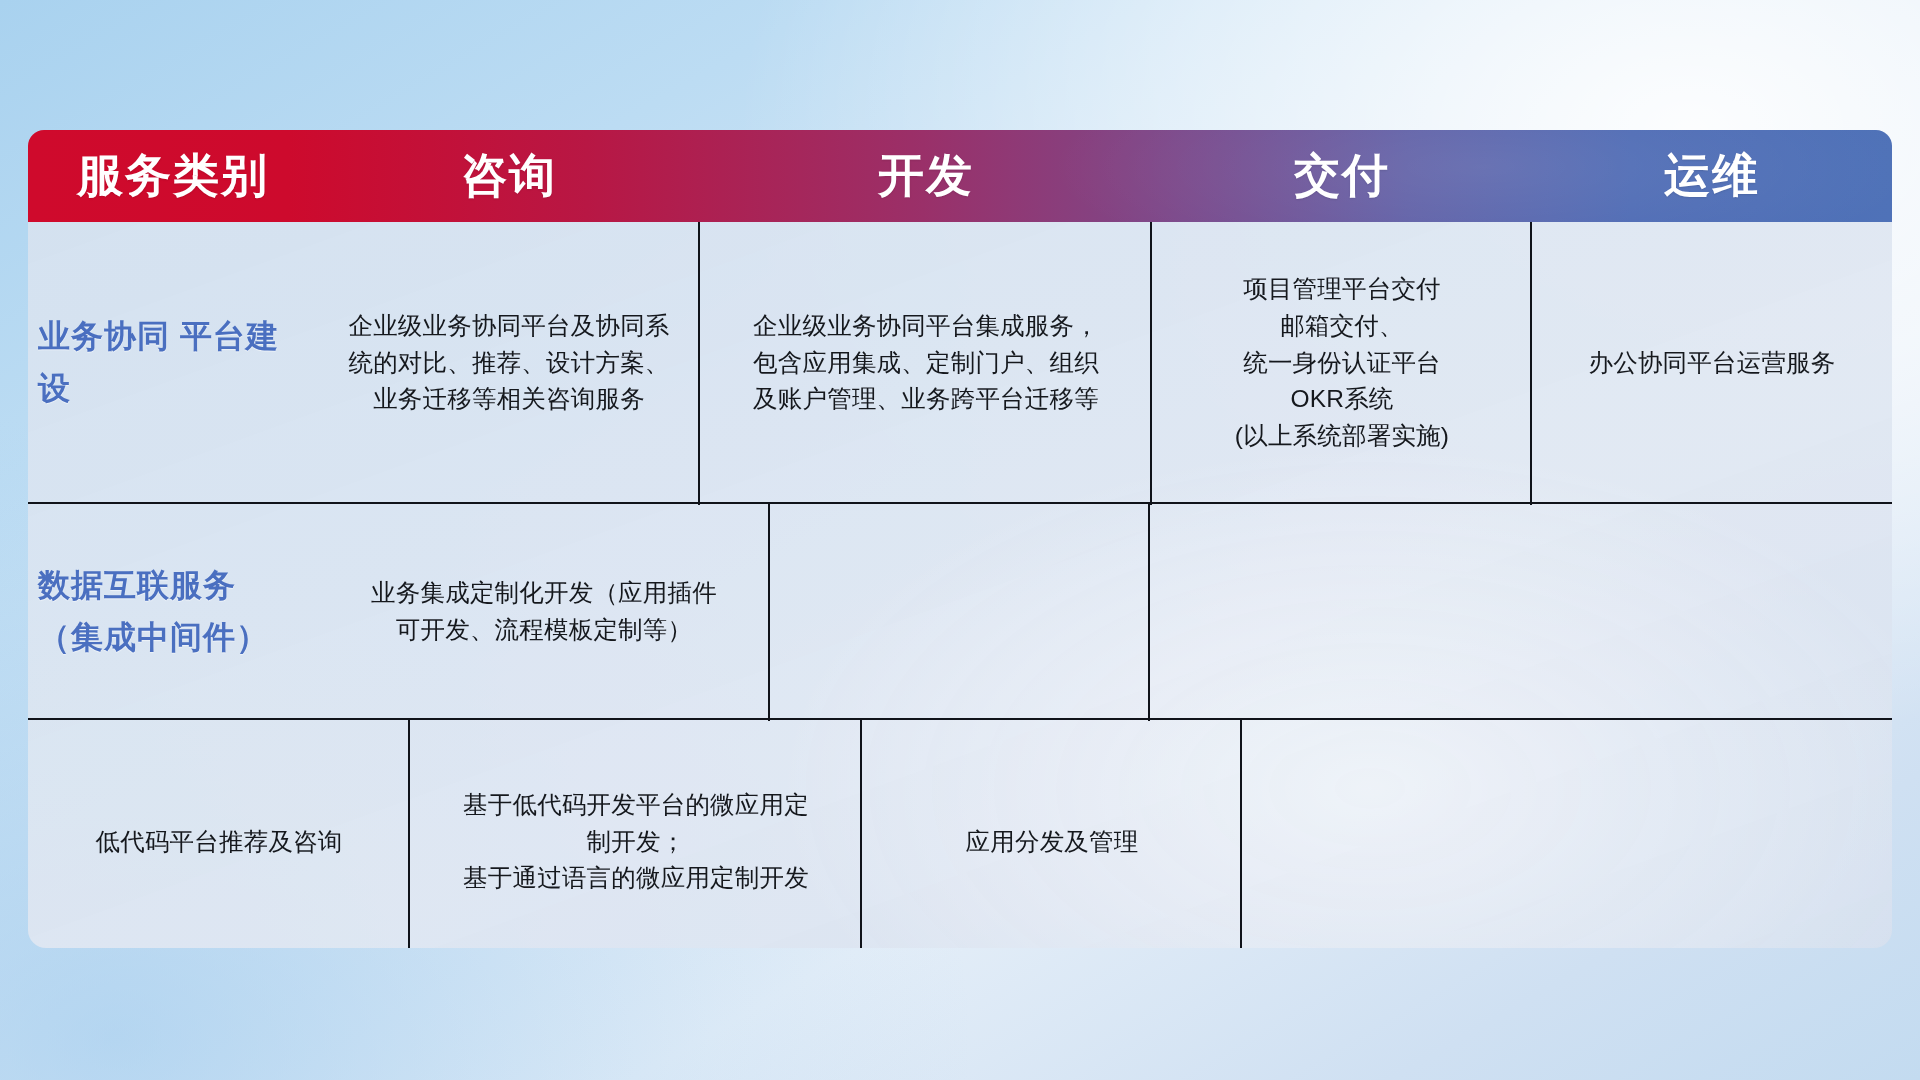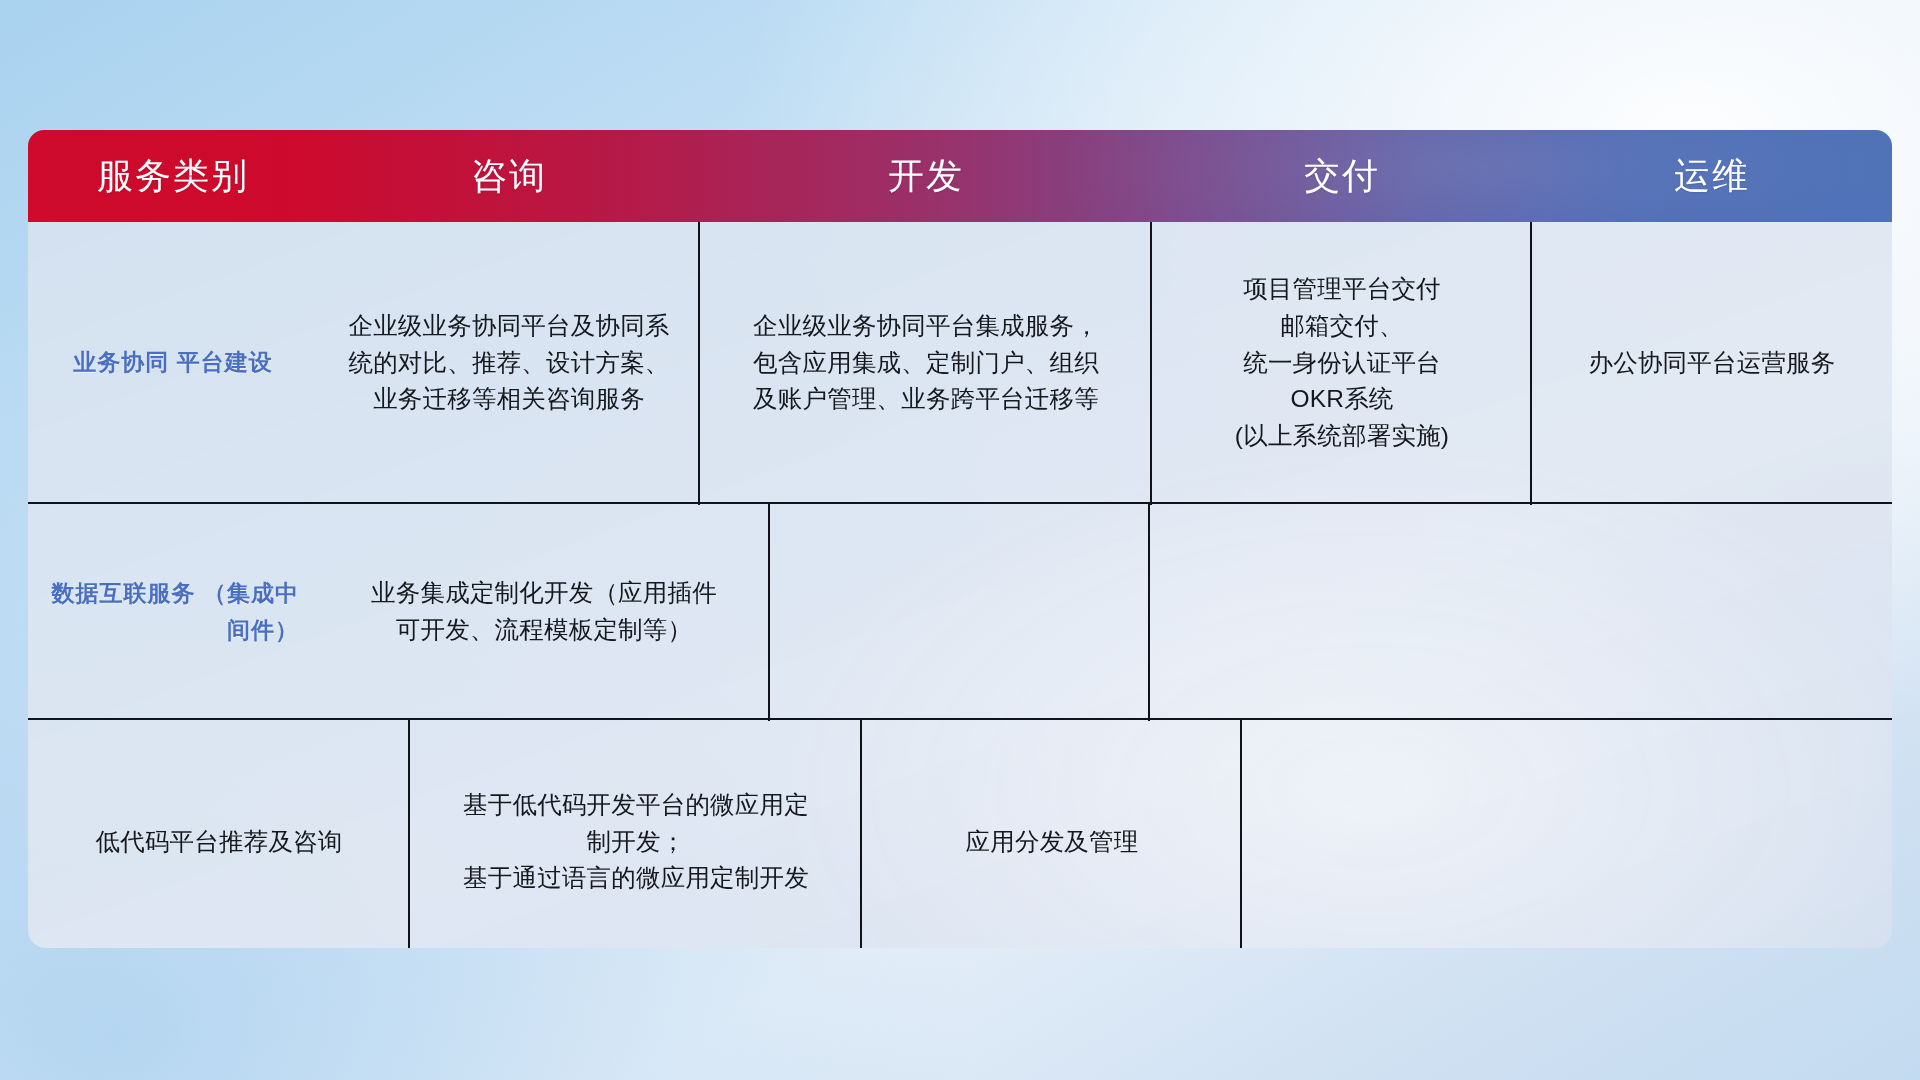--- a/index.html
+++ b/index.html
@@ -56,22 +56,22 @@
     inset: 0;
     background: radial-gradient(ellipse 620px 160px at 78% 40%, rgba(255,255,255,0.10) 0%, rgba(255,255,255,0) 70%);
     pointer-events: none;
   }
 
   .th {
     display: flex;
     align-items: center;
     justify-content: center;
     color: #ffffff;
-    font-size: 36px;
-    font-weight: 400;
+    font-size: 46px;
+    font-weight: 700;
     letter-spacing: 2px;
     position: relative;
     z-index: 1;
     text-shadow: 0 1px 2px rgba(0,0,0,0.10);
   }
 
   
   .table-body {
     position: relative;
     height: 726px;
@@ -98,21 +98,21 @@
     right: 0;
     bottom: 0;
     height: 2px;
     background: #10131a;
   }
 
   .td {
     display: flex;
     align-items: center;
     justify-content: center;
-    padding: 0 19px;
+    padding: 0 10px;
     box-sizing: border-box;
     position: relative;
     border-radius: 23px;
   }
 
   
   .c0 { width: 290px; }
   .c1 { width: 382px; }
   .c2 { width: 452px; }
   .c3 { width: 380px; }
@@ -124,24 +124,24 @@
     position: absolute;
     right: 0;
     top: -1px;
     bottom: -1px;
     width: 2px;
     background: #10131a;
   }
 
   .cat-label {
     color: #4a6fc0;
-    font-size: 23px;
+    font-size: 32px;
     font-weight: 700;
     line-height: 1.62;
-    text-align: right;
+    text-align: left;
     letter-spacing: 1px;
     text-shadow: 0 1px 1px rgba(255,255,255,0.55);
   }
 
   .cell-text {
     color: #15181d;
     font-size: 24.5px;
     line-height: 1.50;
     text-align: center;
     white-space: pre-line;

